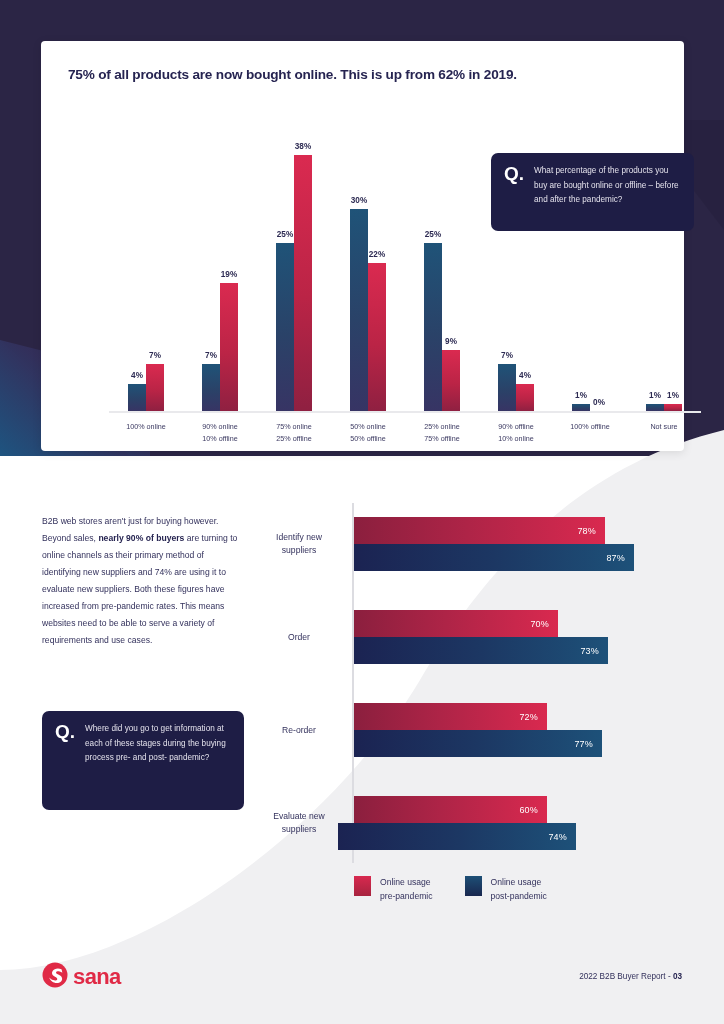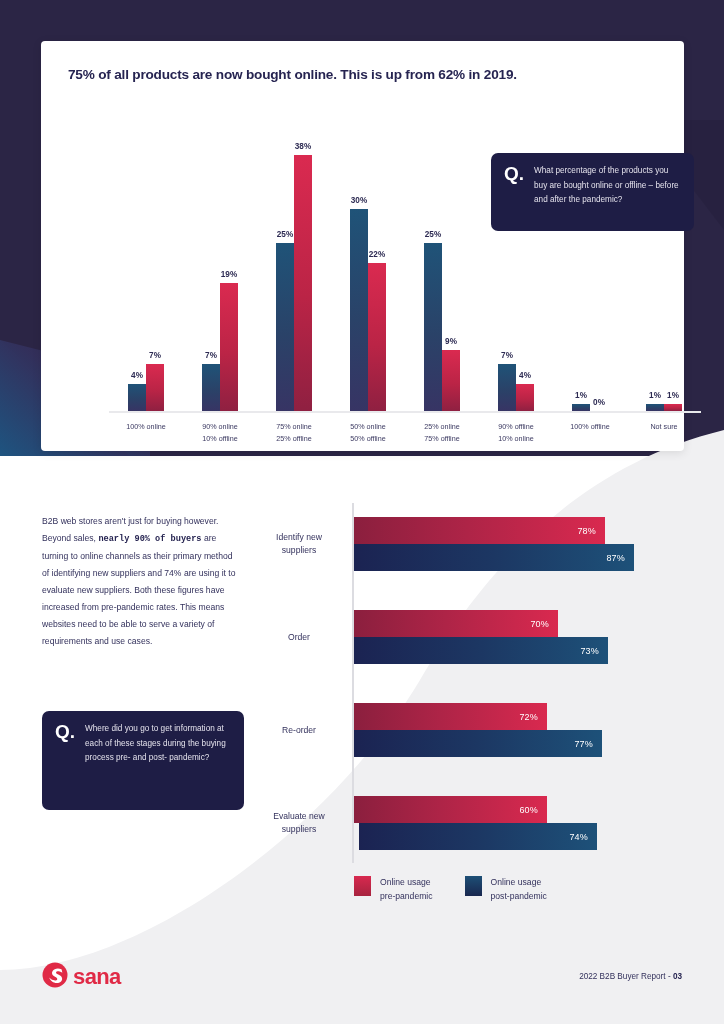--- a/index.html
+++ b/index.html
@@ -188,21 +188,21 @@
   
   .body-copy {
     position: absolute;
     left: 42px; top: 513px;
     width: 196px;
     font-size: 8.6px;
     line-height: 1.98;
     color: #33315c;
     z-index: 5;
   }
-  .body-copy b { font-weight: bold; color: #262451; font-family: Liberation Mono, monospace; }
+  .body-copy b { font-weight: bold; color: #262451; }
 
   
   .hchart {
     position: absolute;
     left: 256px; top: 503px;
     width: 420px; height: 360px;
     z-index: 5;
   }
   .haxis {
     position: absolute;
@@ -474,21 +474,21 @@
         <div class="hbar blue" style="width: 248px; top: 27px; left: 98px;">
           <span class="hbar-value">77%</span>
         </div>
       </div>
       <div class="hgroup" style="top: 293px; height: 54px;">
         <div class="hcat-label" style="top: 14px;">Evaluate new
 suppliers</div>
         <div class="hbar red" style="width: 193px; top: 0px; left: 98px;">
           <span class="hbar-value">60%</span>
         </div>
-        <div class="hbar blue" style="width: 238px; top: 27px; left: 103px;">
+        <div class="hbar blue" style="width: 238px; top: 27px; left: 82px;">
           <span class="hbar-value">74%</span>
         </div>
       </div>
     </div>
 
   <div class="hlegend">
     <div class="hlegend-item">
       <span class="hlegend-swatch hsw-red"></span>
       <span class="hlegend-label">Online usage
 pre-pandemic</span>

